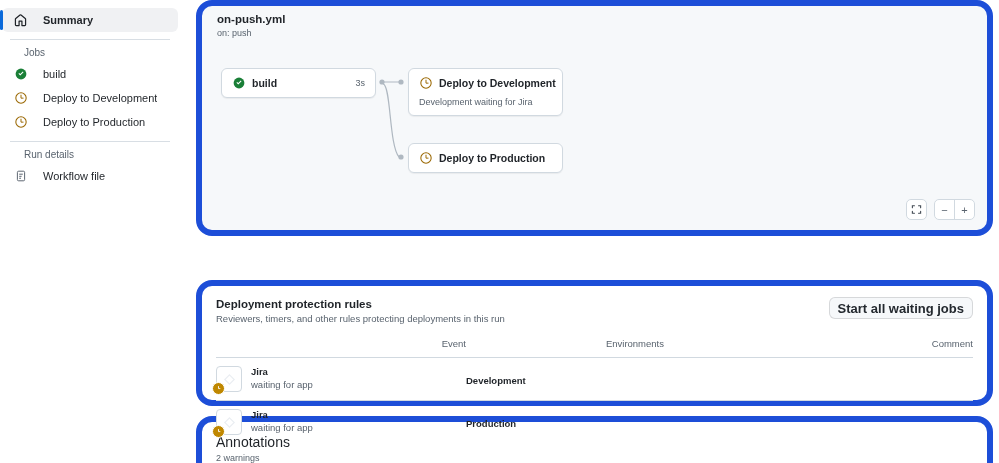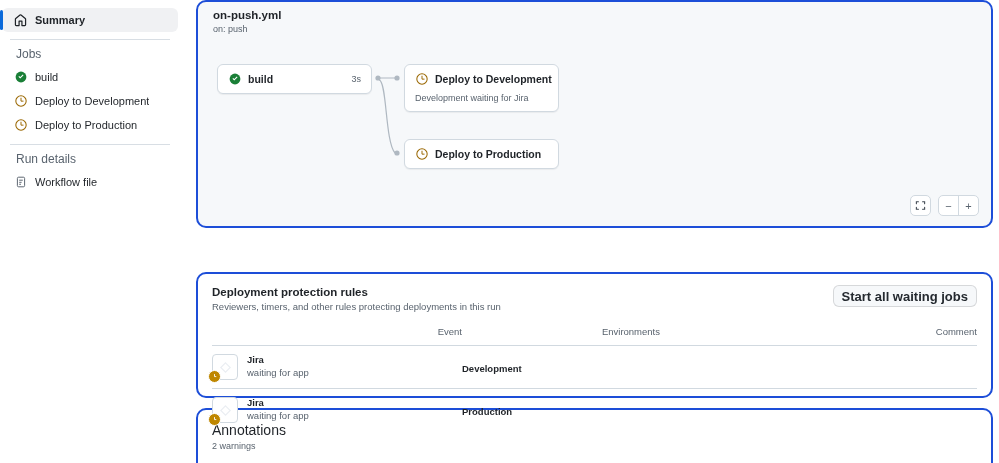--- a/index.html
+++ b/index.html
@@ -27,21 +27,21 @@
     left: 0;
     top: 0;
     width: 180px;
     height: 463px;
     background: #ffffff;
   }
   .side-item {
     position: relative;
     display: flex;
     align-items: center;
-    gap: 8px;
+    gap: 16px;
     height: 24px;
     padding: 0 8px 0 12px;
     margin: 0 2px;
     border-radius: 6px;
     font-size: 11px;
     color: #1f2328;
   }
   .side-item.active {
     background: #f0f1f3;
     font-weight: bold;
@@ -68,35 +68,35 @@
     white-space: nowrap;
     overflow: hidden;
     text-overflow: ellipsis;
   }
   .side-divider {
     height: 1px;
     background: #d8dee4;
     margin: 7px 10px 7px 10px;
   }
   .side-section-title {
-    font-size: 12px;
-    color: #59636e;
-    padding: 0 0 4px 16px;
+    font-size: 10px;
+    color: #59636e;
+    padding: 0 0 4px 24px;
   }
 
   
   .main {
     position: absolute;
     left: 196px;
     top: 0;
     width: 797px;
   }
   .card {
-    border: 2px solid #1d4ed8;
-    border-radius: 10px;
+    border: 6px solid #1d4ed8;
+    border-radius: 16px;
     background: #ffffff;
     margin-bottom: 10px;
   }
 
   
   .graph-card {
     position: relative;
     height: 224px;
     background: #f6f8fa;
     overflow: hidden;

